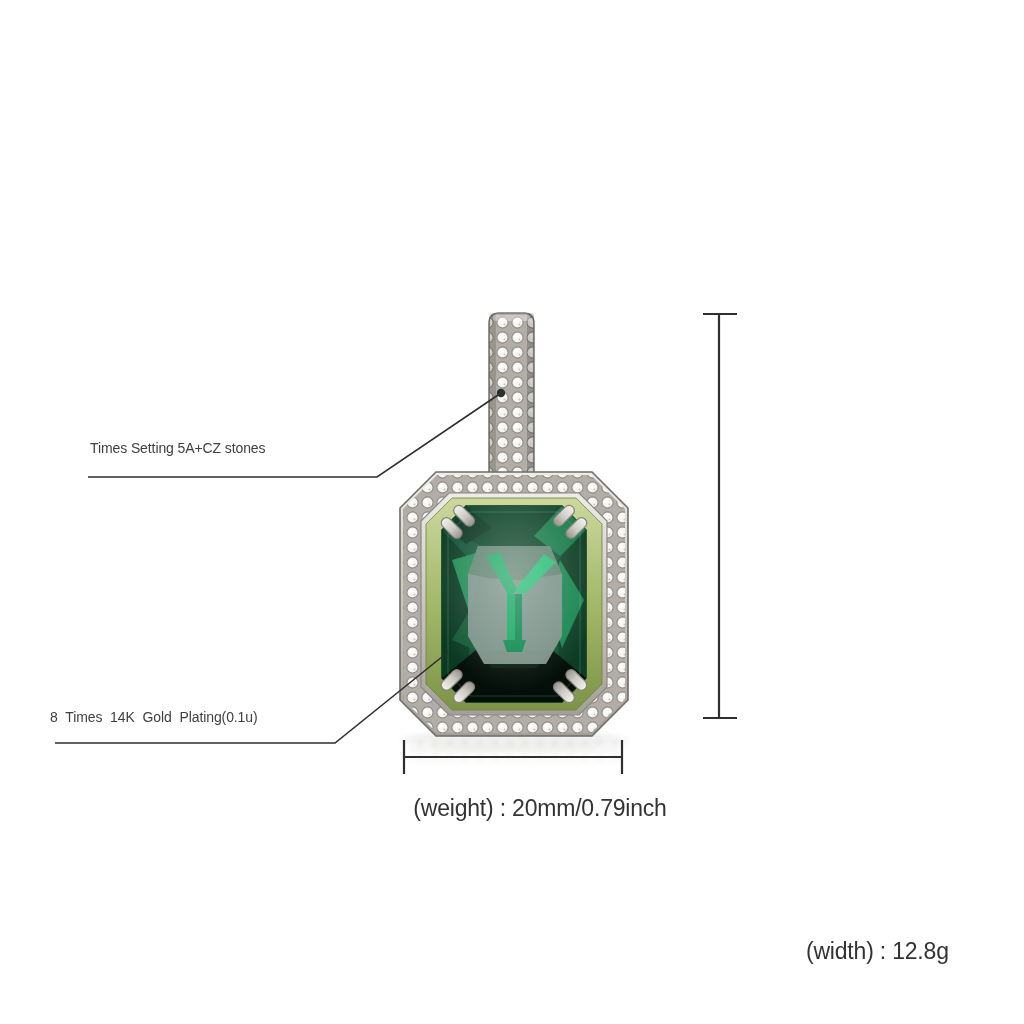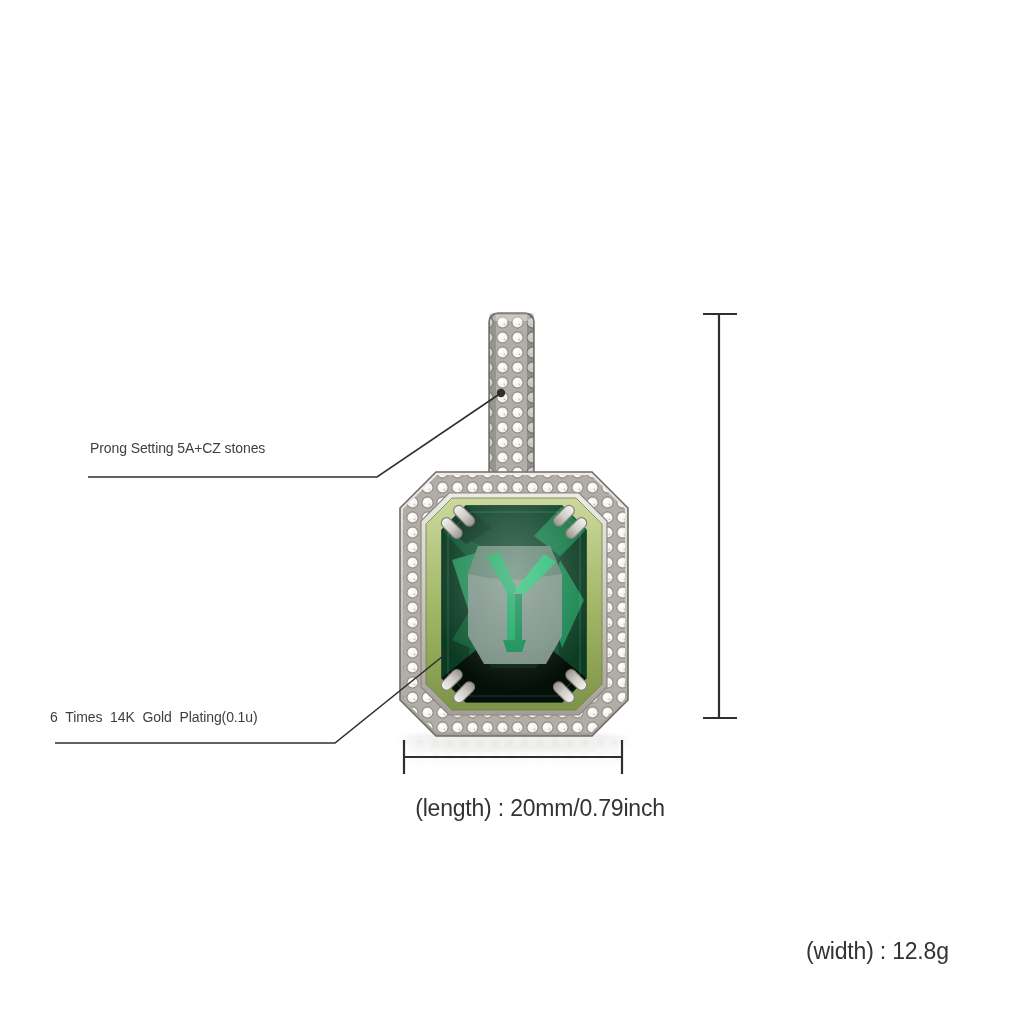--- a/index.html
+++ b/index.html
@@ -135,21 +135,21 @@
         <path d="M703,718 L737,718"></path>
       </g>
       <g>
         <path d="M404,740 L404,774"></path>
         <path d="M404,757 L622,757"></path>
         <path d="M622,740 L622,774"></path>
       </g>
     </g>
   </svg>
 
-  <div id="prong-label" class="label lbl-small">Prong Setting 5A+CZ stones</div>
+  <div id="prong-label" class="label lbl-small">Times Setting 5A+CZ stones</div>
 
-  <div id="plating-label" class="label lbl-small">6 Times 14K Gold Plating(0.1u)</div>
+  <div id="plating-label" class="label lbl-small">8 Times 14K Gold Plating(0.1u)</div>
 
 
-  <div id="width-label" class="label lbl-big">(length) : 20mm/0.79inch</div>
+  <div id="width-label" class="label lbl-big">(weight) : 20mm/0.79inch</div>
 
   <div id="weight-label" class="label lbl-big">(width) : 12.8g</div>
 </div>
 
 </body></html>

